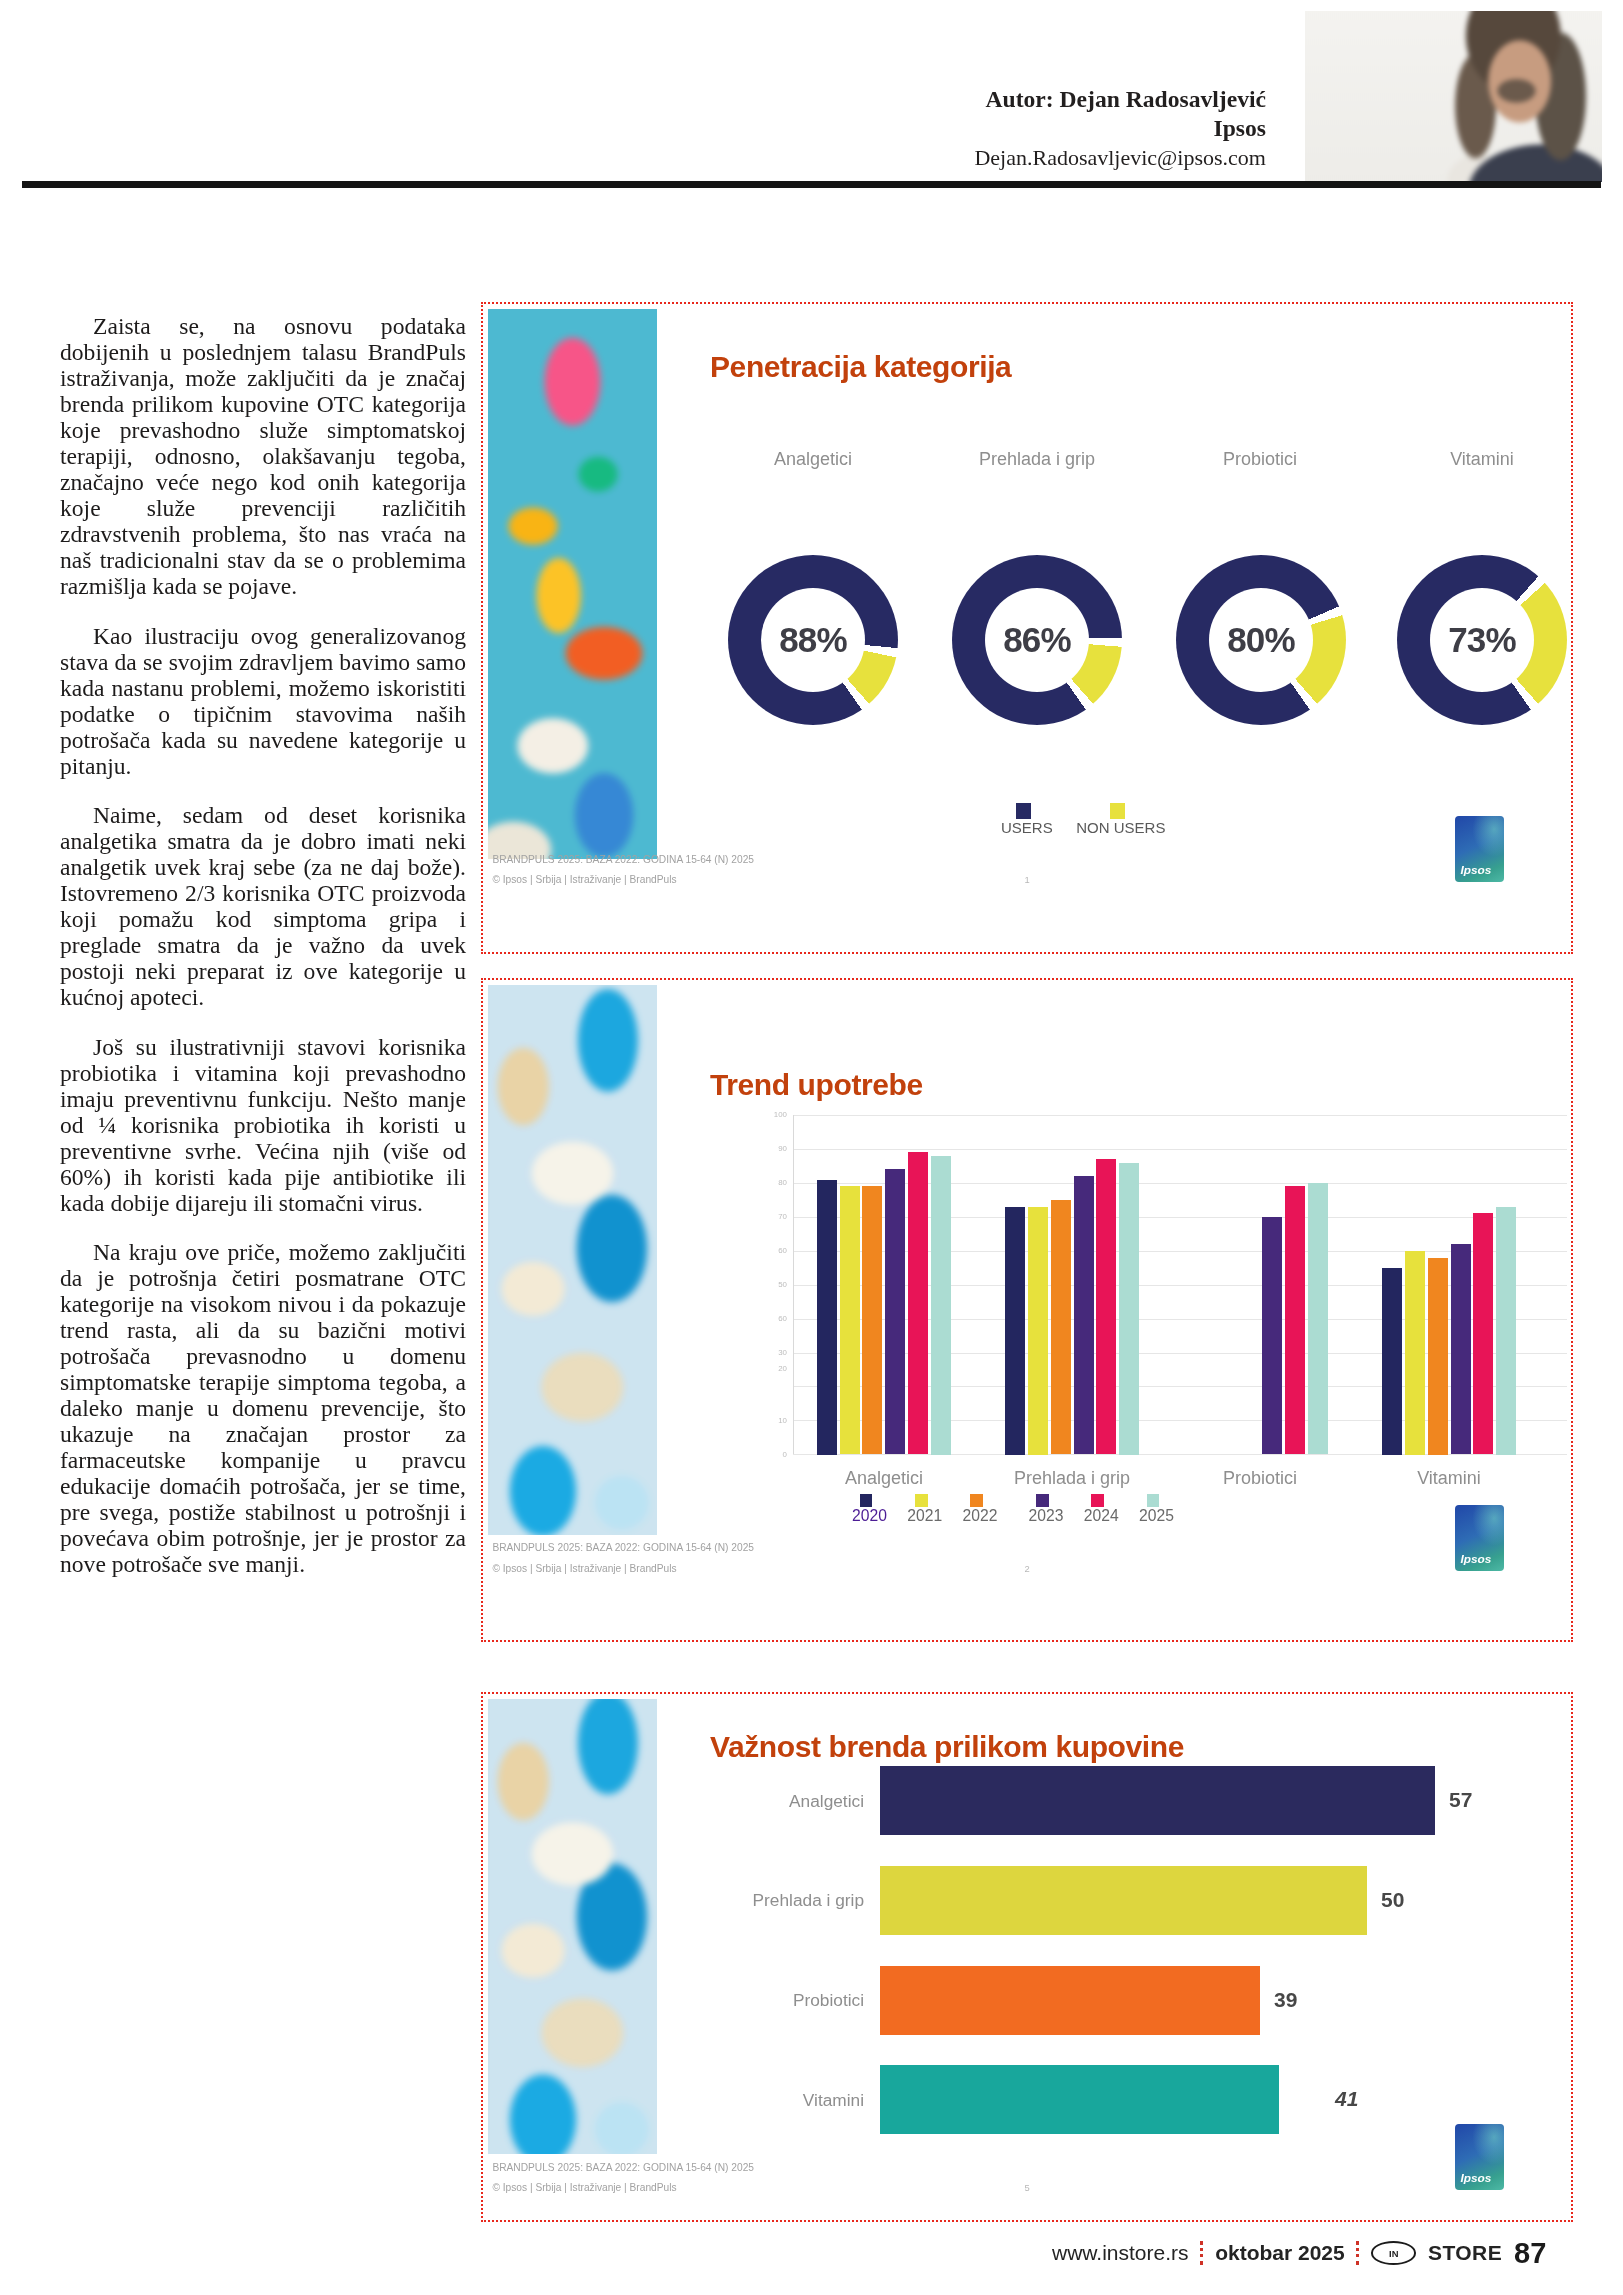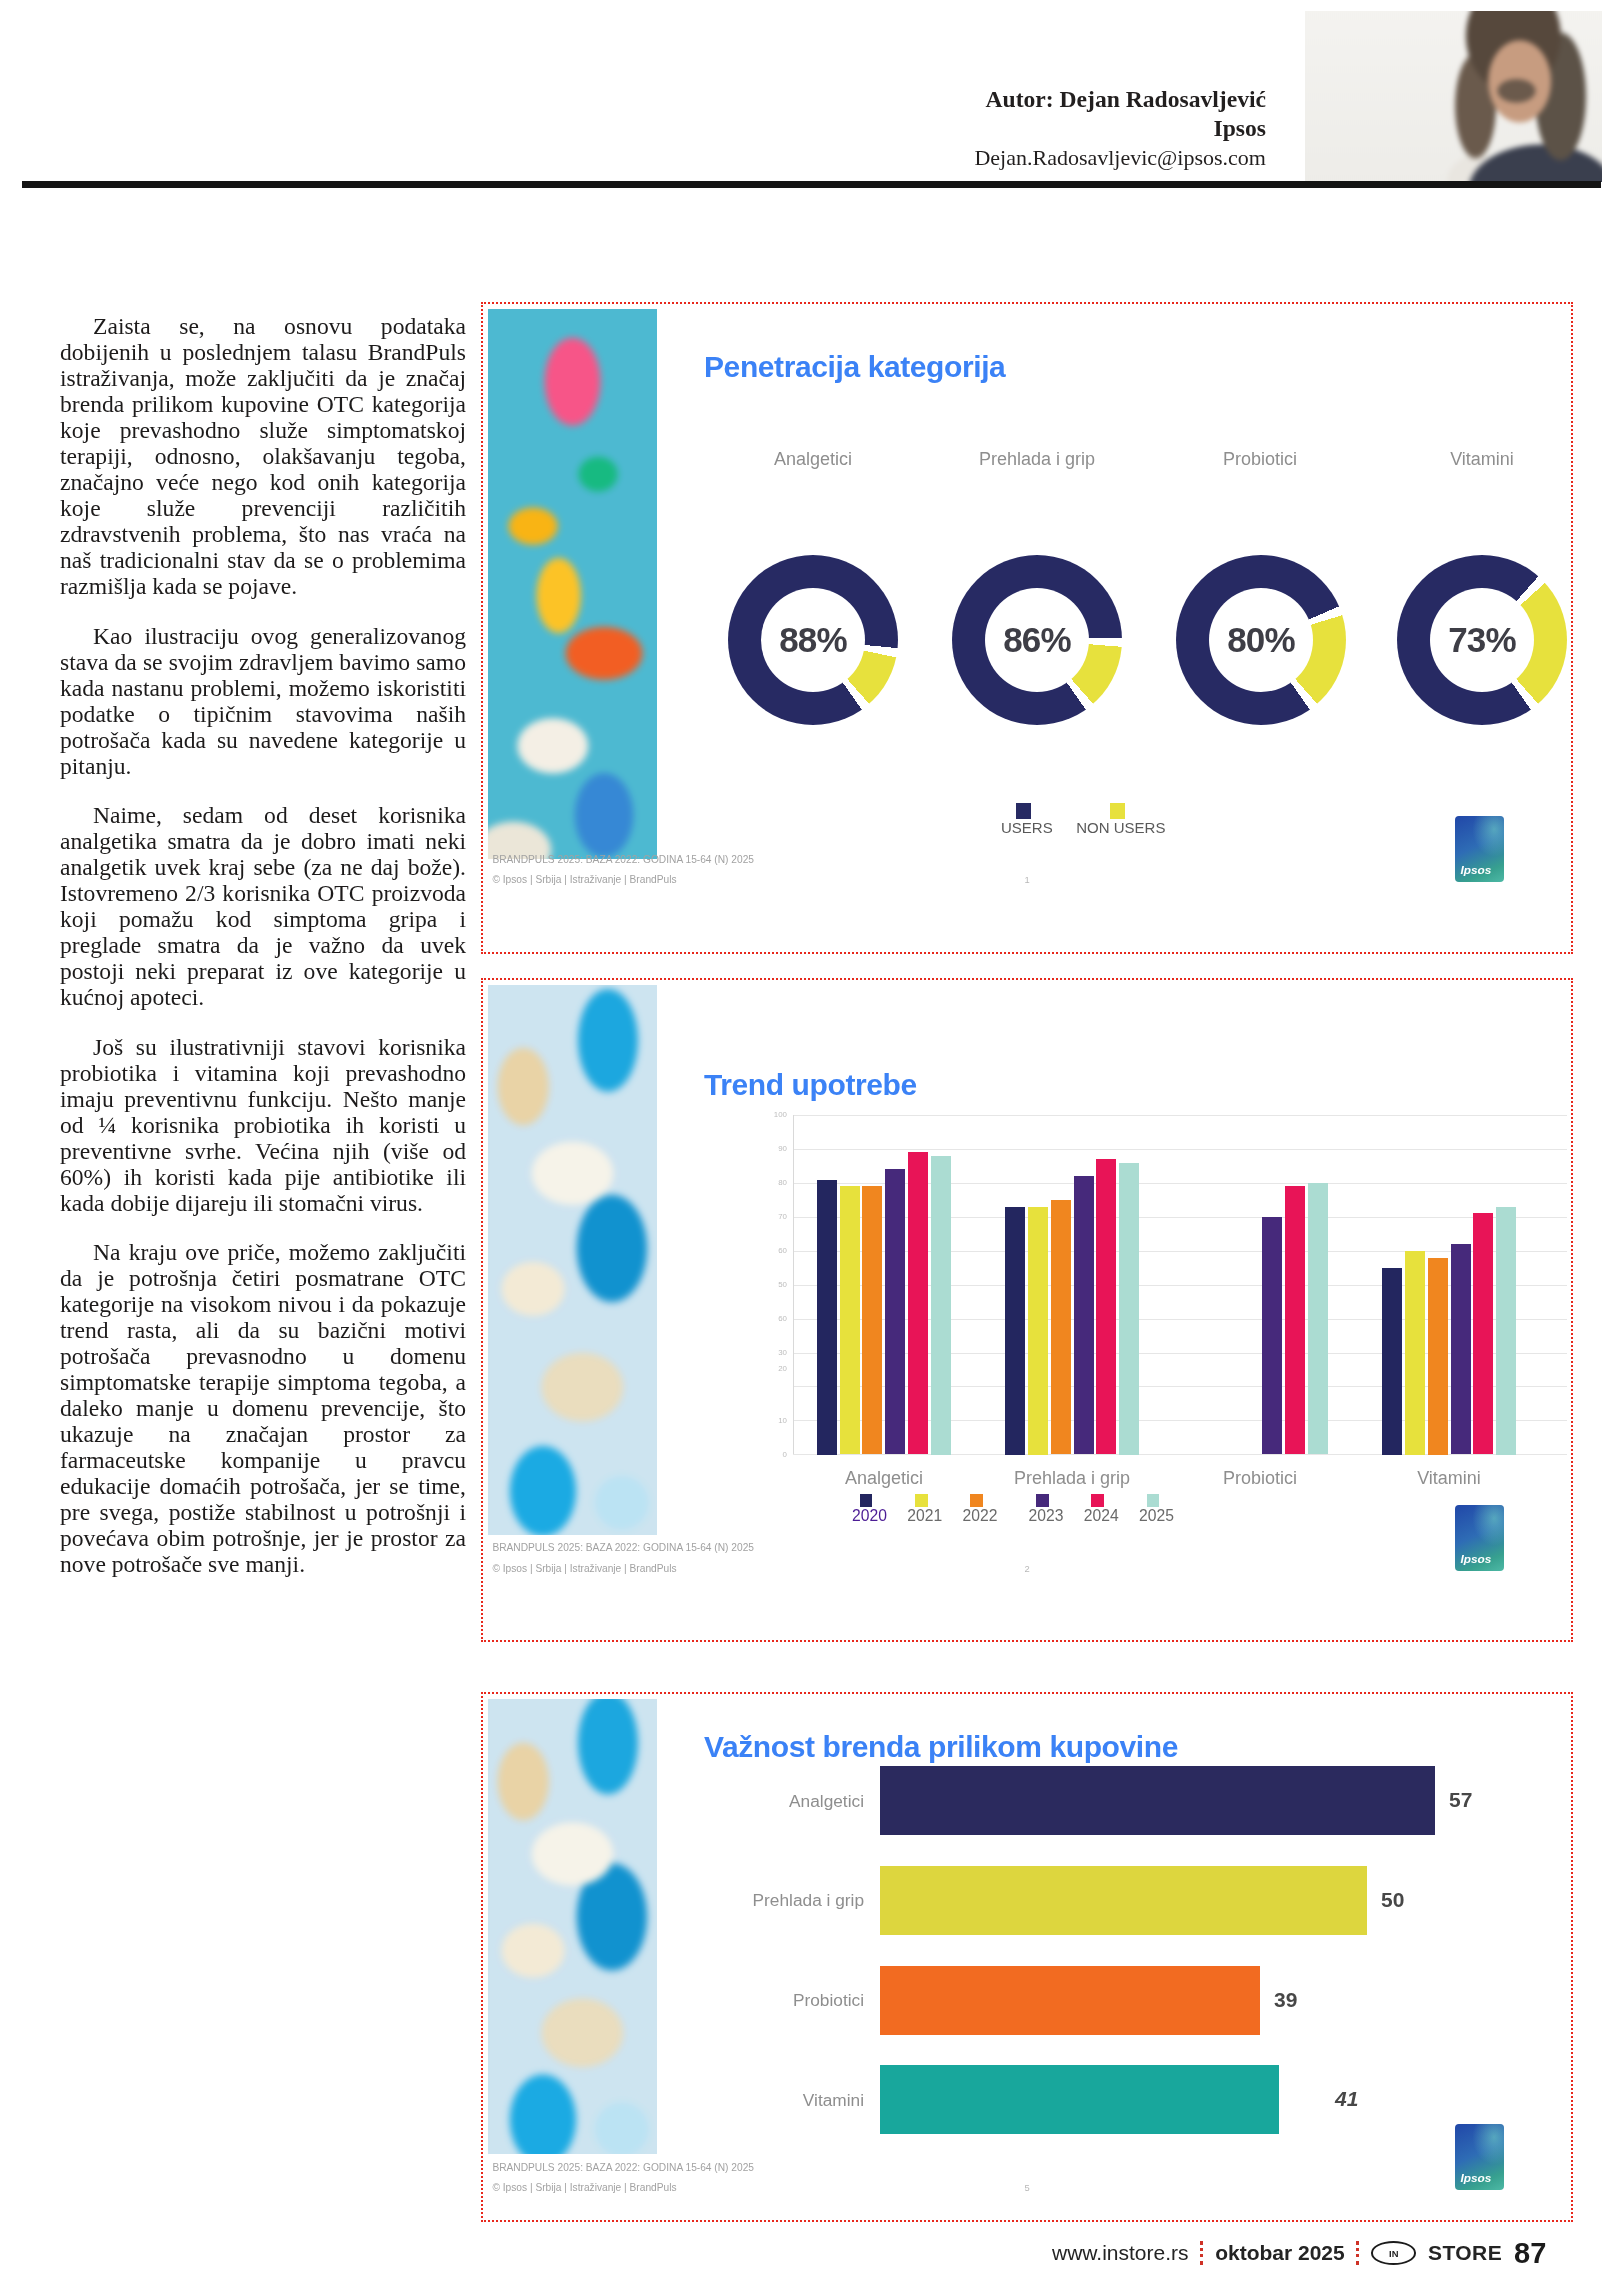--- a/index.html
+++ b/index.html
@@ -66,21 +66,21 @@
       radial-gradient(47px 71px at 25% 20%, #e6d3ac 0 52%, transparent 57%),
       radial-gradient(71px 55px at 50% 35%, #f6f3ea 0 55%, transparent 60%),
       radial-gradient(67px 102px at 70% 48%, #1f8fc4 0 50%, transparent 55%),
       radial-gradient(55px 47px at 30% 55%, #f2ead8 0 55%, transparent 60%),
       radial-gradient(75px 63px at 55% 72%, #e8ddc2 0 52%, transparent 57%),
       radial-gradient(63px 86px at 35% 90%, #2aa7d8 0 50%, transparent 55%),
       radial-gradient(47px 47px at 75% 92%, #bfe2f0 0 55%, transparent 60%),
       #cfe3ee;
   }
   .slide-title{
-    position:absolute;left:221px;font-weight:700;font-size:30px;color:#3b82f6;
+    position:absolute;left:227px;font-weight:700;font-size:30px;color:#c2410c;
     letter-spacing:-0.4px;white-space:nowrap;
   }
   .cat-label{position:absolute;transform:translateX(-50%);font-size:18px;color:#8e8e8e;white-space:nowrap;}
   
   .donut{position:absolute;width:170px;height:170px;border-radius:50%;}
   .donut::after{content:"";position:absolute;inset:33px;background:#fff;border-radius:50%;}
   .donut-label{
     position:absolute;inset:0;display:flex;align-items:center;justify-content:center;
     z-index:2;font-size:35px;font-weight:600;color:#3e3e46;letter-spacing:-0.8px;
   }

